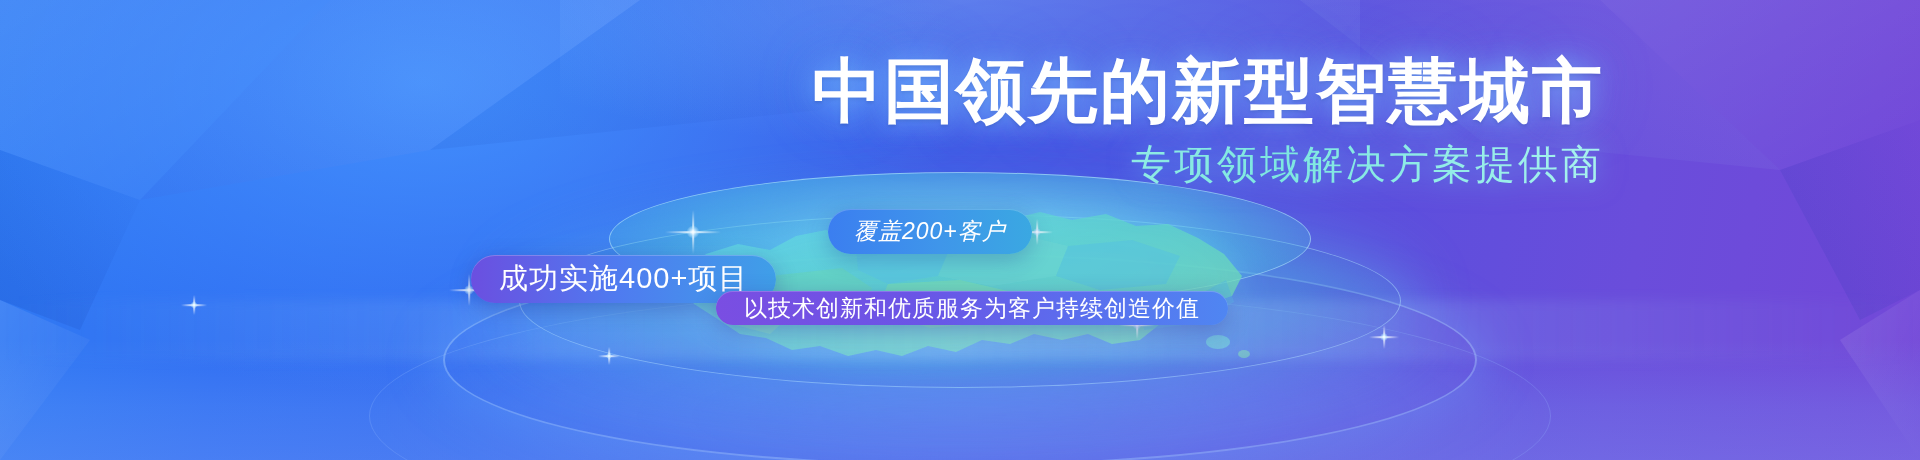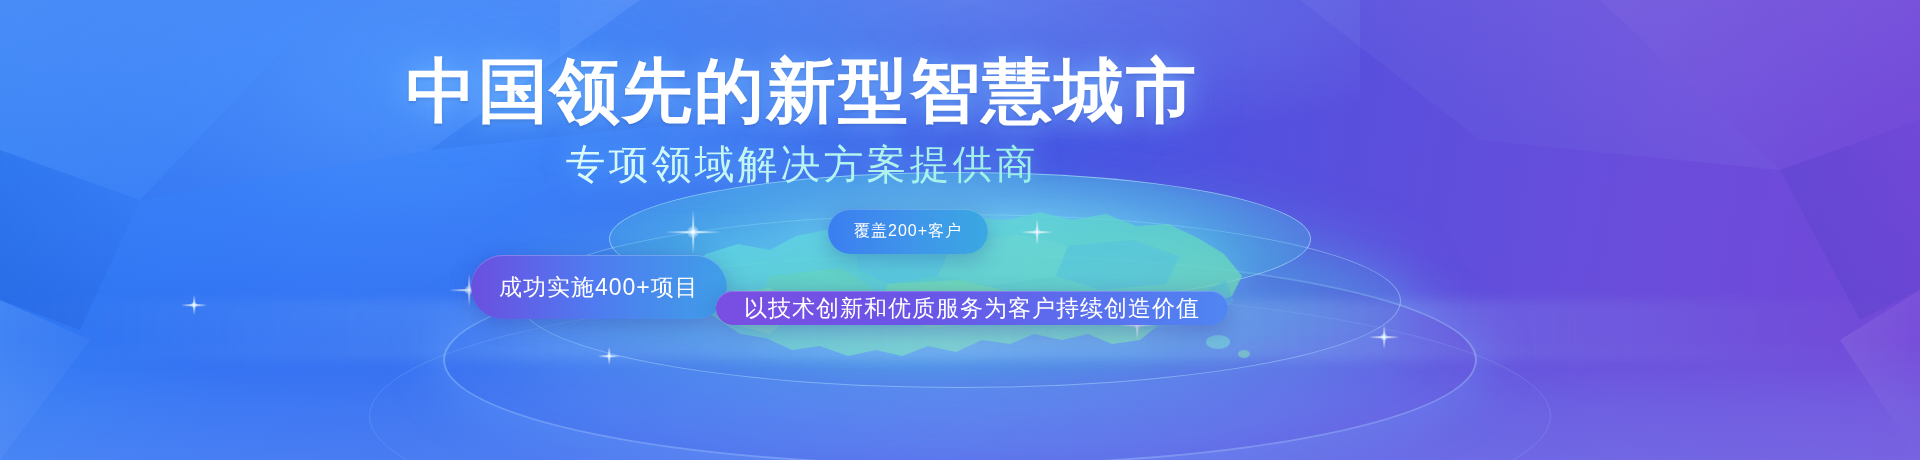--- a/index.html
+++ b/index.html
@@ -82,21 +82,21 @@
   .spark i{position:absolute;left:50%;top:50%;display:block;background:#fff;}
   .spark i.h{height:1.6px;transform:translate(-50%,-50%);
     background:linear-gradient(90deg,rgba(255,255,255,0) 0%,rgba(255,255,255,0.95) 50%,rgba(255,255,255,0) 100%);}
   .spark i.v{width:1.6px;transform:translate(-50%,-50%);
     background:linear-gradient(180deg,rgba(255,255,255,0) 0%,rgba(255,255,255,0.95) 50%,rgba(255,255,255,0) 100%);}
   .spark b{position:absolute;left:50%;top:50%;transform:translate(-50%,-50%);
     border-radius:50%;background:radial-gradient(circle,rgba(255,255,255,1) 0%,rgba(190,230,255,0.7) 38%,rgba(150,210,255,0) 72%);}
 
   
   .headline{
-    position:absolute;left:0;top:0;width:1604px;text-align:center;
+    position:absolute;left:0;top:0;width:1604px;text-align:right;
     pointer-events:none;
   }
   .title{
     margin:0;padding-top:56px;
     font-size:70px;line-height:1;font-weight:bold;color:#ffffff;
     letter-spacing:2px;
     text-shadow:0 0 26px rgba(120,190,255,0.75), 0 0 60px rgba(90,160,255,0.45), 0 2px 3px rgba(20,40,120,0.25);
   }
   .subtitle{
     margin:0;padding-top:18px;
@@ -107,30 +107,31 @@
     filter:drop-shadow(0 0 14px rgba(120,230,255,0.55));
   }
 
   
   .pill{
     position:absolute;display:flex;align-items:center;justify-content:center;
     color:#fff;white-space:nowrap;font-weight:normal;
     border-radius:999px;
   }
   .pill-projects{
-    left:471px;top:255px;height:48px;padding:8px 28px;
-    font-size:23px;letter-spacing:1px;
+    left:471px;top:255px;height:48px;padding:0 28px;
+    font-size:29px;letter-spacing:1px;
     background:linear-gradient(90deg,#6b4fe0 0%,#4f7bf0 48%,#3f9fe8 100%);
     box-shadow:0 6px 22px rgba(40,40,140,0.30), inset 0 1px 0 rgba(255,255,255,0.22);
   }
   .pill-clients{
     left:828px;top:209px;height:45px;padding:0 26px;
-    font-size:16px;letter-spacing:1px;
+    font-size:23px;letter-spacing:1px;
     background:linear-gradient(90deg,#3b7ef0 0%,#3f96ea 55%,#3aa8e2 100%);
     box-shadow:0 6px 22px rgba(30,60,150,0.30), inset 0 1px 0 rgba(255,255,255,0.20);
+    font-style:italic;
   }
   .pill-value{
     left:716px;top:291px;height:34px;padding:0 28px;
     font-size:23px;letter-spacing:1px;
     background:linear-gradient(90deg,#7a4ee2 0%,#6a55e6 40%,#5a6fee 72%,#4f86f2 100%);
     box-shadow:0 6px 22px rgba(50,35,145,0.32), inset 0 1px 0 rgba(255,255,255,0.20);
   }
 </style>
 </head>
 <body>

